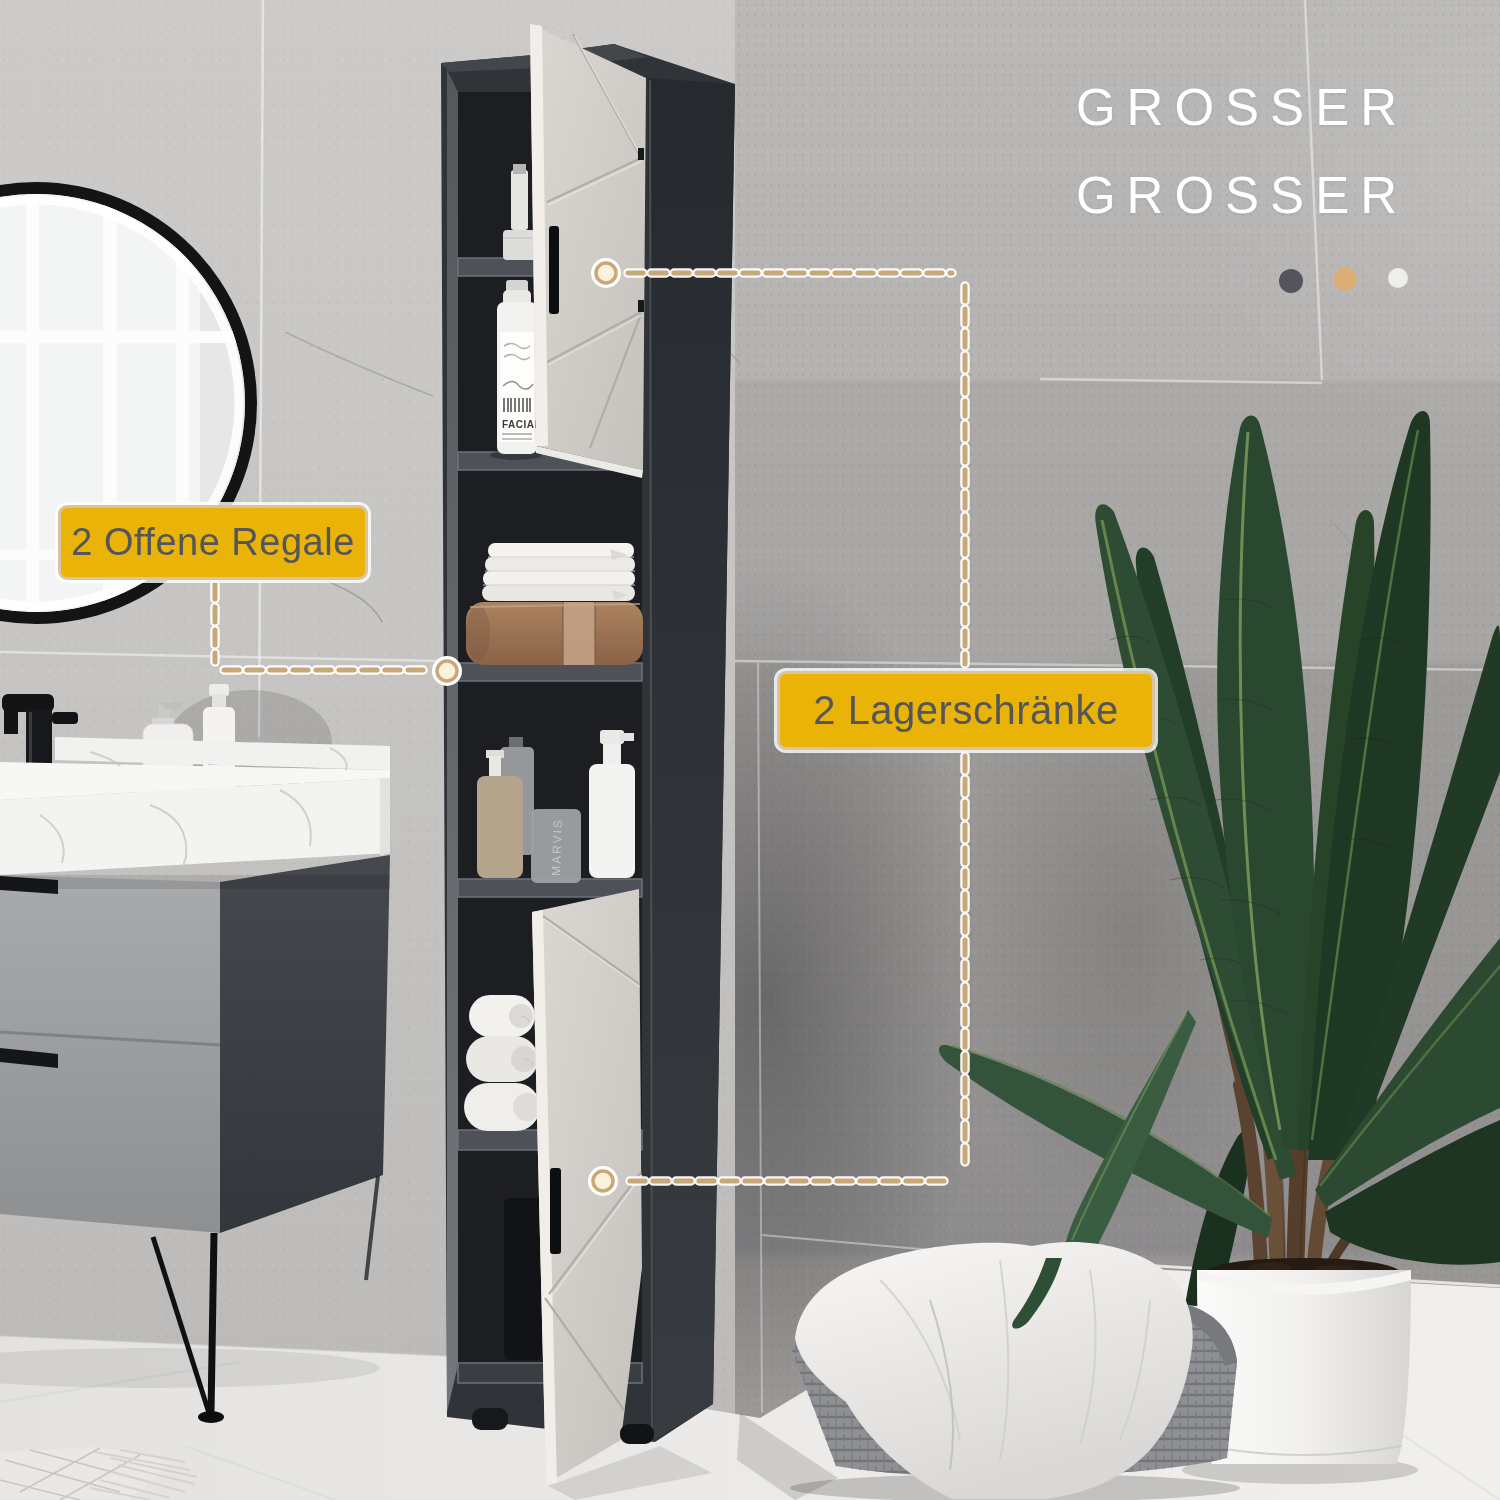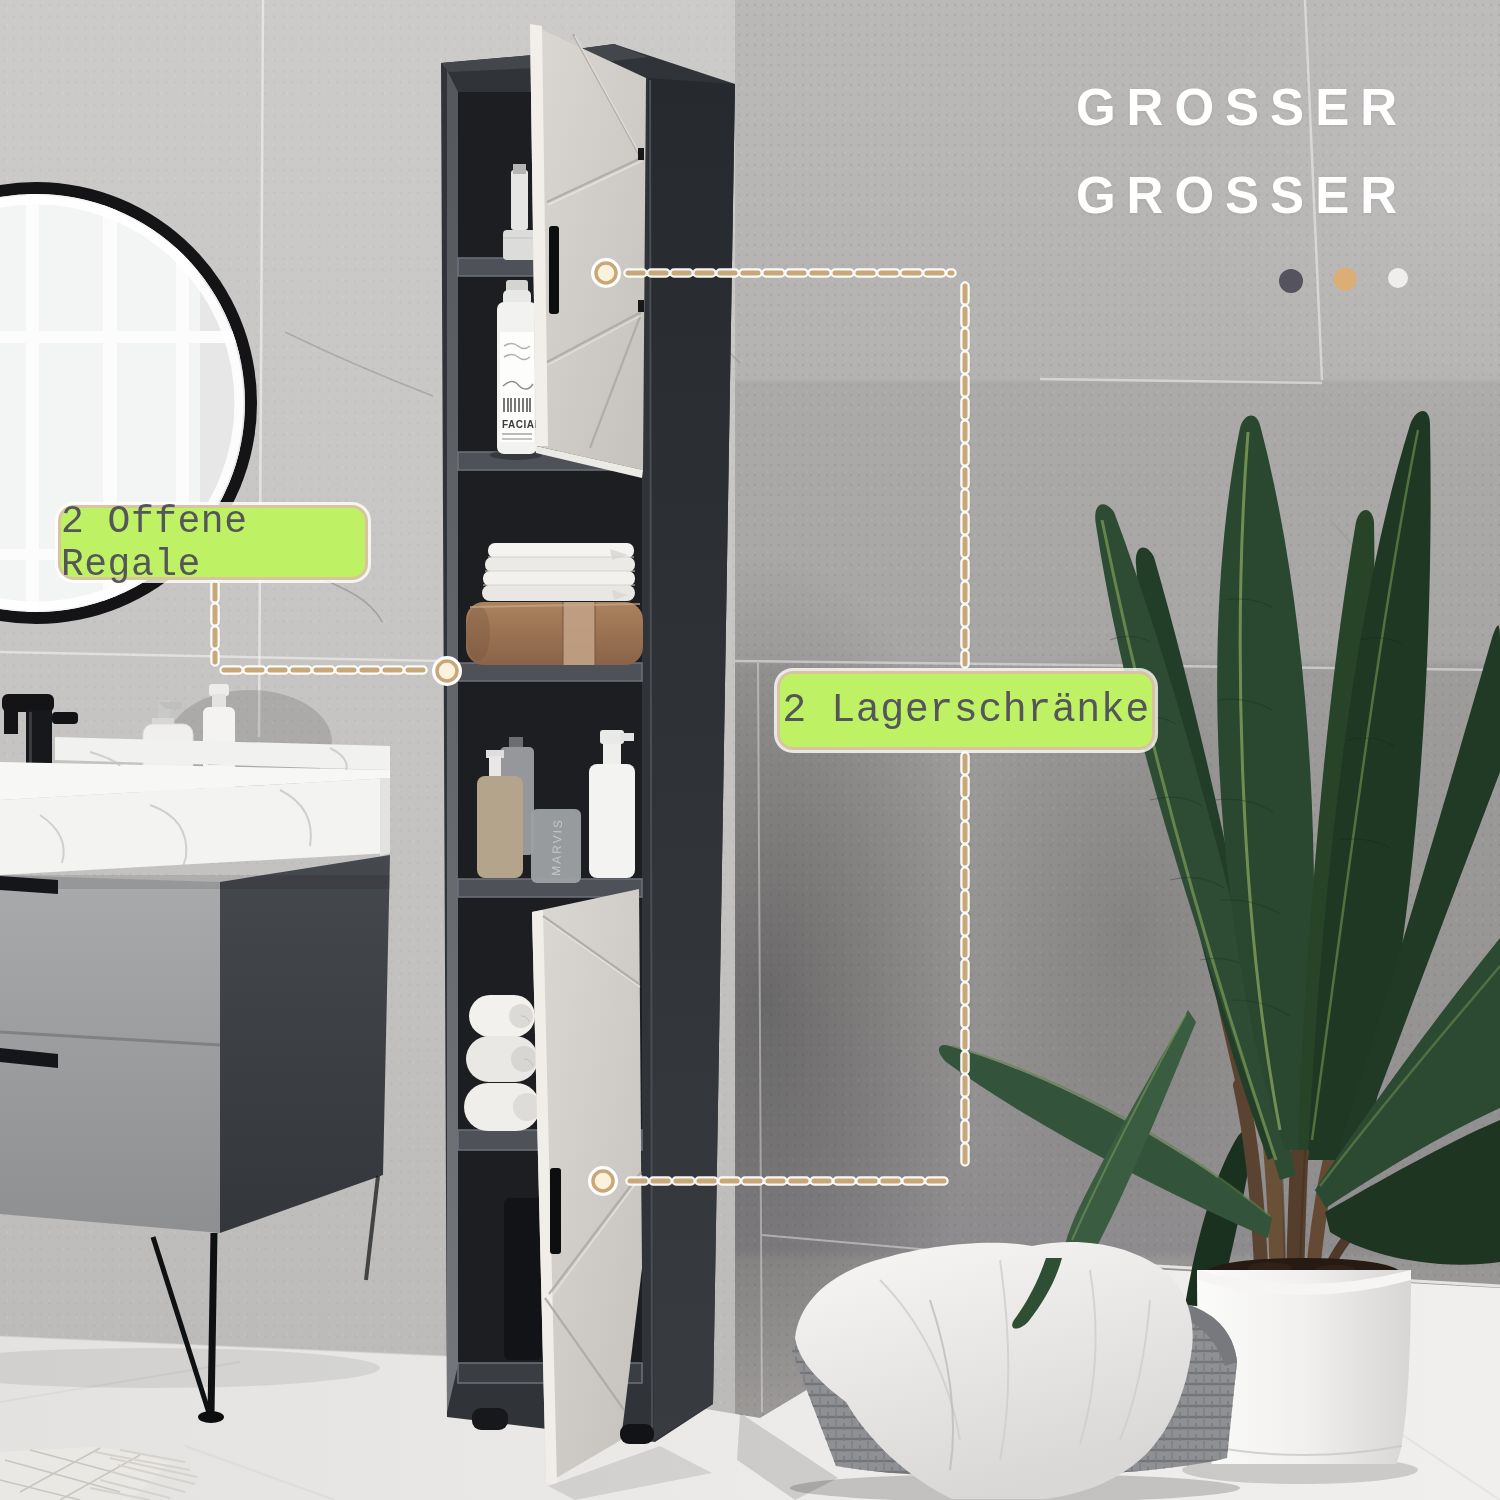--- a/index.html
+++ b/index.html
@@ -23,25 +23,25 @@
     background:
       radial-gradient(ellipse 300px 620px at 30px 1000px, rgba(18,18,22,.34), transparent 72%),
       radial-gradient(ellipse 260px 430px at 395px 930px, rgba(30,32,30,.16), transparent 70%),
       radial-gradient(ellipse 420px 380px at 100% 12%, rgba(255,255,255,.10), transparent 75%);}
   .floor{position:absolute;left:0;top:1240px;width:1500px;height:260px;
     background:linear-gradient(90deg,#e3e2e0,#ecebe9 55%,#f0efed);
     clip-path:polygon(0 96px,447px 116px,700px 168px,760px 178px,1020px 22px,1500px 48px,1500px 260px,0 260px);}
   svg{position:absolute;left:0;top:0;}
   
   .headline{position:absolute;top:64px;right:92px;text-align:right;color:#fff;
-    font-size:51px;font-weight:700;letter-spacing:11px;line-height:88px;
+    font-size:51px;font-weight:400;letter-spacing:11px;line-height:88px;
     text-shadow:0 1px 3px rgba(60,60,60,.10);white-space:nowrap;}
   .callout{position:absolute;display:flex;align-items:center;justify-content:center;
-    background:#bef264;border:3px solid #d9c49f;border-radius:16px;
-    box-shadow:0 0 0 3px rgba(255,255,255,.8);color:#55565a;letter-spacing:.5px;font-family:Liberation Mono, monospace;}
+    background:#eab308;border:3px solid #d9c49f;border-radius:9px;
+    box-shadow:0 0 0 3px rgba(255,255,255,.8);color:#55565a;letter-spacing:.5px;}
   .callout.one{left:58px;top:505px;width:304px;height:69px;font-size:38px;}
   .callout.two{left:777px;top:671px;width:372px;height:73px;font-size:40px;text-align:right;}
 </style>
 </head>
 <body>
 
 <div class="stage">
 
   <div class="wall-left"></div>
   <div class="wall-right"></div>

